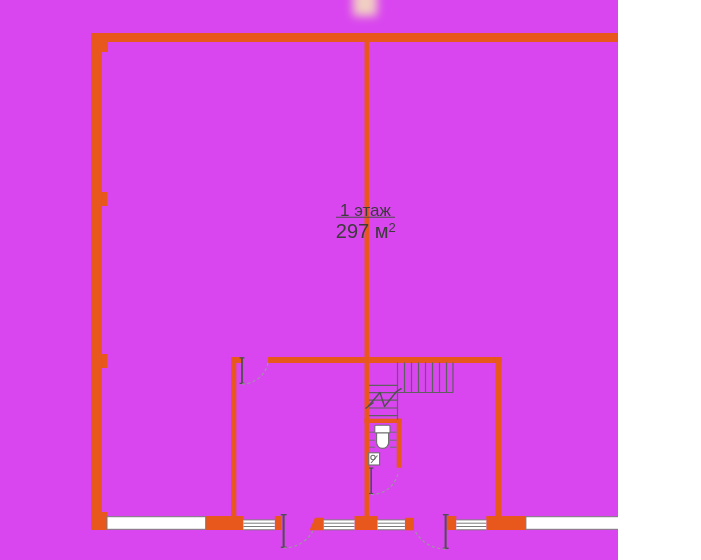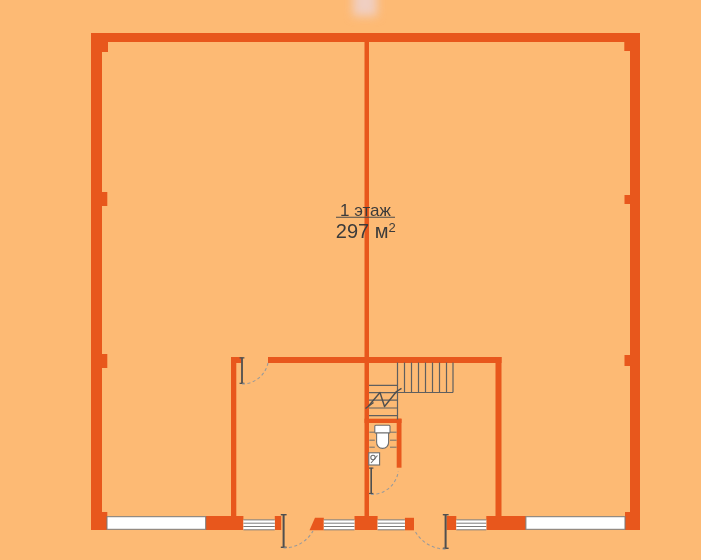--- a/index.html
+++ b/index.html
@@ -1,16 +1,16 @@
 <!DOCTYPE html>
 <html><head>
 <meta charset="utf-8">
 <style>
   html,body{margin:0;padding:0;background:#ffffff;}
-  #stage{position:relative;width:701px;height:560px;background:#fdba74;overflow:hidden;}
+  #stage{position:relative;width:618px;height:560px;background:#d946ef;overflow:hidden;}
   #stage svg{filter:blur(0.35px);}
   svg{position:absolute;left:0;top:0;}
   text{font-family:"Liberation Sans",sans-serif;fill:#3b3b3b;}
 </style>
 </head>
 <body>
 <div id="stage">
 <svg width="701" height="560" viewBox="0 0 701 560">
 
   <defs>

